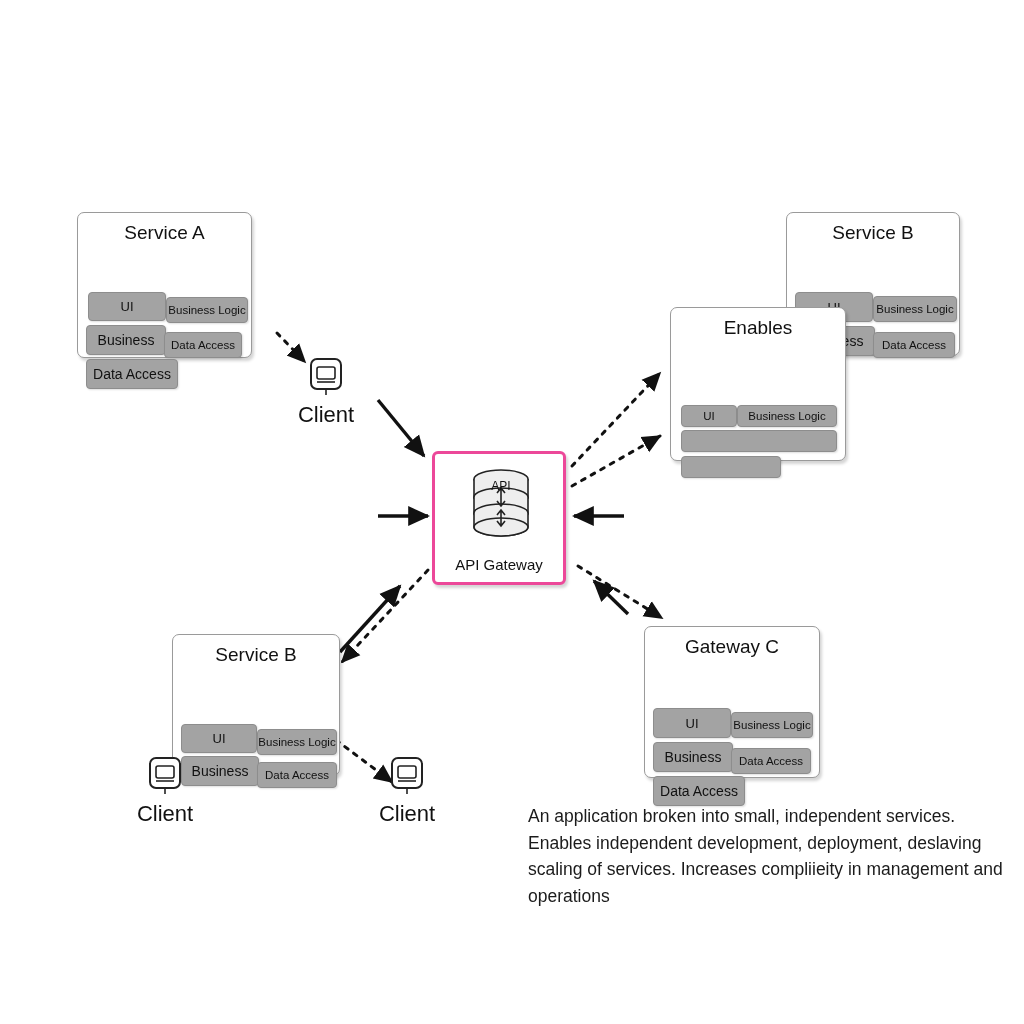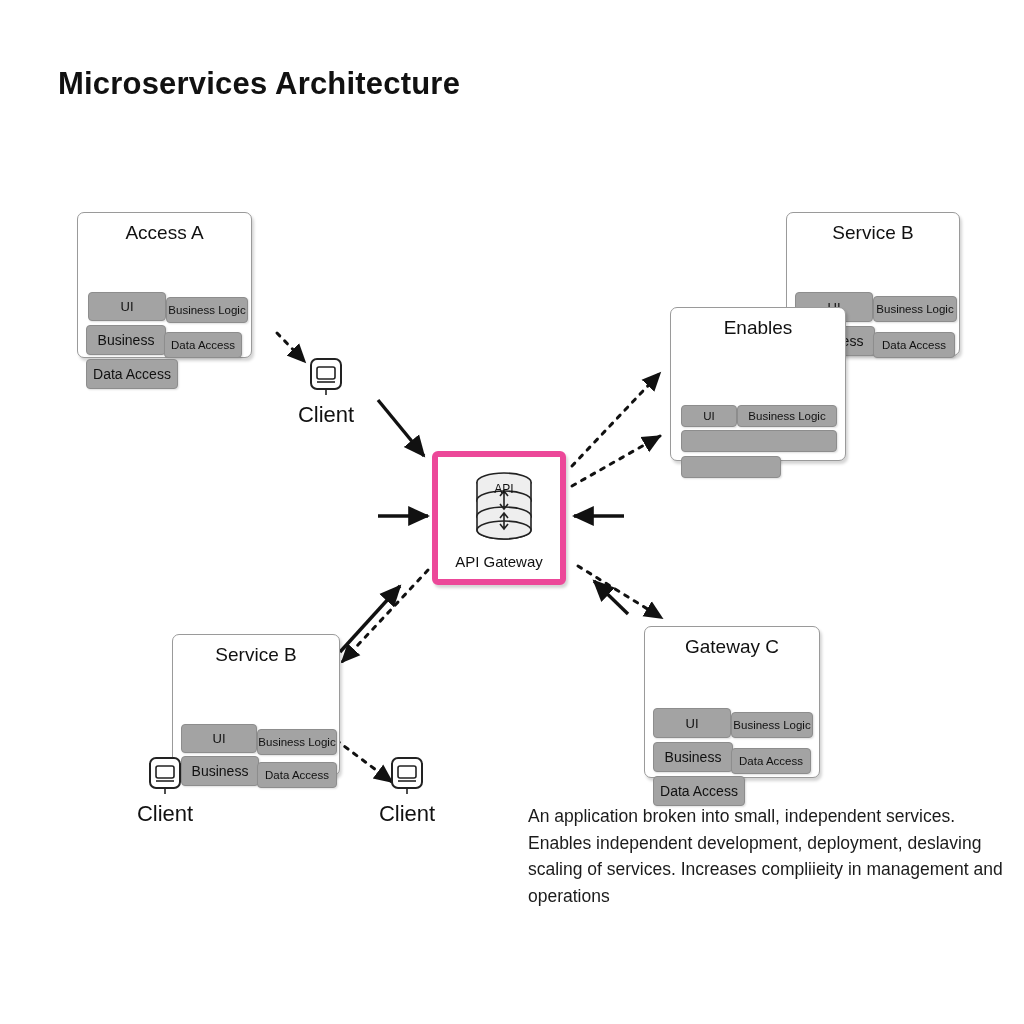--- a/index.html
+++ b/index.html
@@ -68,21 +68,21 @@
   .chip.blank { color: transparent; }
 
   
   #gateway {
     position: absolute;
     left: 432px;
     top: 451px;
     width: 134px;
     height: 134px;
     background: #ffffff;
-    border: 6px solid #ec4899;
+    border: 3px solid #ec4899;
     border-radius: 6px;
     box-shadow: 2px 3px 3px rgba(0,0,0,0.17);
     box-sizing: border-box;
   }
   #gateway .gw-label {
     position: absolute;
     left: 0;
     right: 0;
     bottom: 9px;
     text-align: center;
@@ -130,21 +130,20 @@
     width: 480px;
   }
   #desc1 { left: 528px; top: 803px; }
   #desc2 { left: 528px; top: 932px; }
 </style>
 </head>
 <body>
 
 <div id="canvas">
 
-  <div id="title">Microservices Architecture</div>
 
   <svg class="edges" viewBox="0 0 1024 1024">
     <defs>
       <marker id="solidArrow" viewBox="0 0 12 12" refX="10" refY="6" markerWidth="7" markerHeight="7" orient="auto-start-reverse">
         <path d="M0,1 L11,6 L0,11 z" fill="#111111"></path>
       </marker>
       <marker id="dotArrow" viewBox="0 0 12 12" refX="10" refY="6" markerWidth="7" markerHeight="7" orient="auto-start-reverse">
         <path d="M0,1 L11,6 L0,11 z" fill="#111111"></path>
       </marker>
     </defs>
@@ -166,21 +165,21 @@
     <path d="M628,614 L594,581" fill="none" stroke="#111111" stroke-width="3.4" marker-end="url(#solidArrow)"></path>
 
     <path d="M428,570 L342,662" fill="none" stroke="#111111" stroke-width="3" stroke-dasharray="4 7" stroke-linecap="round" marker-end="url(#dotArrow)"></path>
 
     <path d="M340,652 L400,586" fill="none" stroke="#111111" stroke-width="3.4" marker-end="url(#solidArrow)"></path>
 
     <path d="M336,740 L392,782" fill="none" stroke="#111111" stroke-width="3" stroke-dasharray="4 7" stroke-linecap="round" marker-end="url(#dotArrow)"></path>
   </svg>
 
   <div class="card" id="card-service-a" style="left:77px; top:212px; width:175px; height:146px;">
-    <div class="card-title">Access A</div>
+    <div class="card-title">Service A</div>
     <div class="chips">
       <div class="chip" style="left:10px; top:42px; width:78px; height:29px; font-size:13px;">UI</div>
       <div class="chip" style="left:88px; top:47px; width:82px; height:26px; font-size:11.5px;">Business Logic</div>
       <div class="chip" style="left:8px; top:75px; width:80px; height:30px; font-size:14px;">Business</div>
       <div class="chip" style="left:86px; top:82px; width:78px; height:26px; font-size:11.5px;">Data Access</div>
       <div class="chip" style="left:8px; top:109px; width:92px; height:30px; font-size:14px;">Data Access</div>
     </div>
   </div>
 
   <div class="card" id="card-service-b-top" style="left:786px; top:212px; width:174px; height:144px;">

